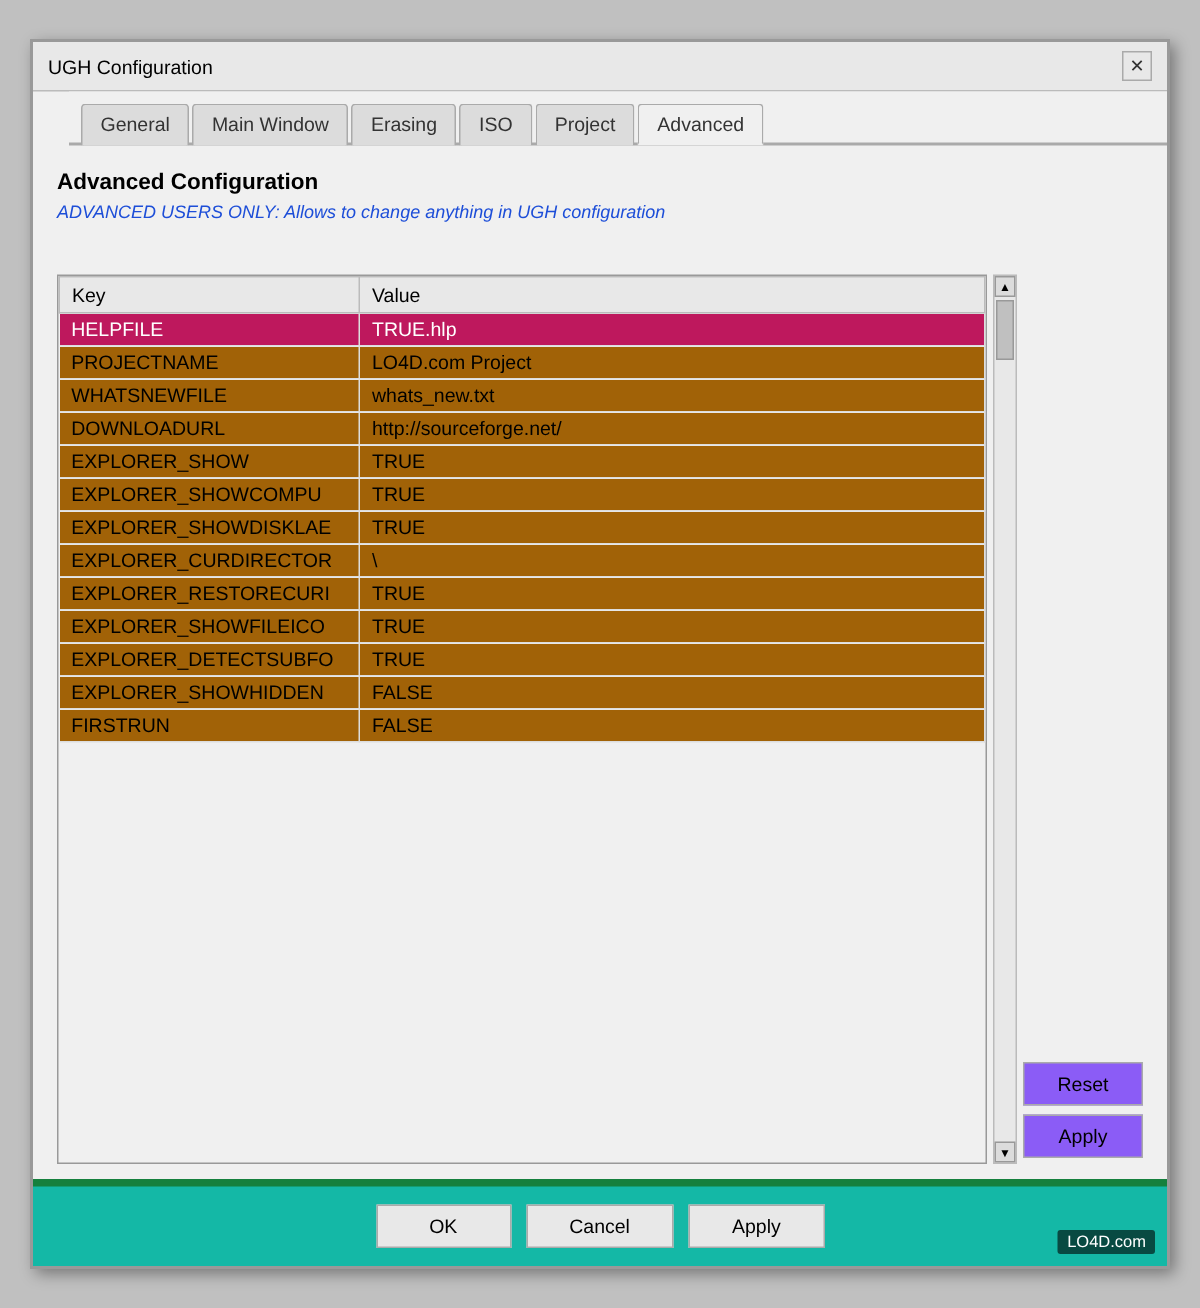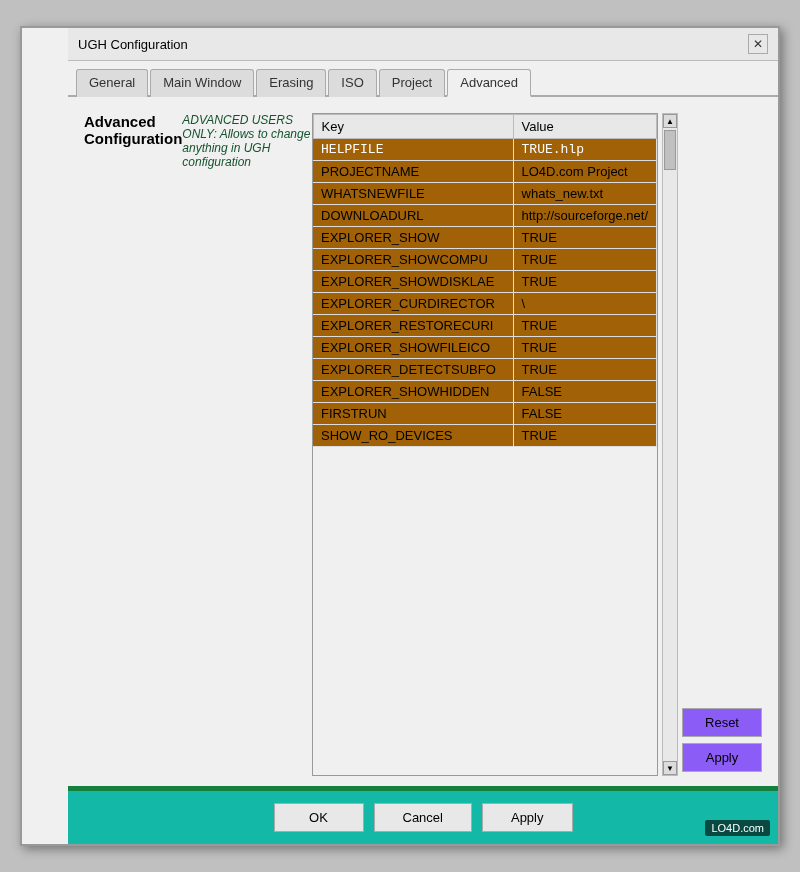--- a/index.html
+++ b/index.html
@@ -14,21 +14,20 @@
       height: 872px;
     }
     .dialog {
       background: #f0f0f0;
       border: 2px solid #999;
       box-shadow: 3px 3px 10px rgba(0,0,0,0.4);
       width: 760px;
       min-height: 820px;
       display: flex;
       flex-direction: column;
-      padding-left: 46px;
     }
     .titlebar {
       background: #e8e8e8;
       border-bottom: 1px solid #bbb;
       padding: 6px 10px;
       display: flex;
       align-items: center;
       justify-content: space-between;
       user-select: none;
     }
@@ -47,20 +46,21 @@
       justify-content: center;
       font-size: 12px;
       color: #333;
     }
     .tabs-bar {
       display: flex;
       padding: 6px 8px 0 8px;
       background: #f0f0f0;
       border-bottom: 2px solid #aaa;
       gap: 2px;
+      margin-left: 24px;
     }
     .tab {
       padding: 5px 12px;
       border: 1px solid #aaa;
       border-bottom: none;
       background: #dcdcdc;
       cursor: pointer;
       font-size: 13px;
       color: #333;
       border-radius: 3px 3px 0 0;
@@ -70,37 +70,38 @@
     .tab.active {
       background: #f0f0f0;
       border-bottom: 2px solid #f0f0f0;
       font-weight: normal;
       z-index: 1;
     }
     .content {
       padding: 16px 16px 10px 16px;
       flex: 1;
       display: flex;
-      flex-direction: row;
+      flex-direction: column;
     }
     .section-title {
       font-size: 15px;
       font-weight: bold;
       margin-bottom: 4px;
     }
     .section-subtitle {
       font-style: italic;
       font-size: 12px;
-      color: #14532d;
+      color: #1d4ed8;
       margin-bottom: 12px;
     }
     .table-area {
       display: flex;
       gap: 4px;
       flex: 1;
+      margin-top: 23px;
     }
     .config-table-wrapper {
       border: 1px solid #999;
       flex: 1;
       overflow: hidden;
       display: flex;
       flex-direction: column;
     }
     .config-table {
       width: 100%;
@@ -113,23 +114,22 @@
     .config-table thead th {
       text-align: left;
       padding: 4px 8px;
       border: 1px solid #bbb;
       font-weight: normal;
     }
     .config-table tbody tr {
       background: #a16207;
     }
     .config-table tbody tr.selected {
-      background: #a16207;
+      background: #be185d;
       color: white;
-      font-family: Liberation Mono, monospace;
     }
     .config-table tbody td {
       padding: 3px 8px;
       border-bottom: 1px solid #ddd;
       border-right: 1px solid #ddd;
       white-space: nowrap;
       overflow: hidden;
       max-width: 0;
     }
     .config-table tbody td:first-child {
@@ -294,24 +294,20 @@
                   <td>TRUE</td>
                 </tr>
                 <tr>
                   <td>EXPLORER_SHOWHIDDEN</td>
                   <td>FALSE</td>
                 </tr>
                 <tr>
                   <td>FIRSTRUN</td>
                   <td>FALSE</td>
                 </tr>
-                <tr>
-                  <td>SHOW_RO_DEVICES</td>
-                  <td>TRUE</td>
-                </tr>
               </tbody>
           </table>
         </div>
 
         <div class="scrollbar-track">
           <div class="scrollbar-arrow">▲</div>
           <div class="scrollbar-thumb"></div>
           <div style="flex:1;"></div>
           <div class="scrollbar-arrow">▼</div>
         </div>

